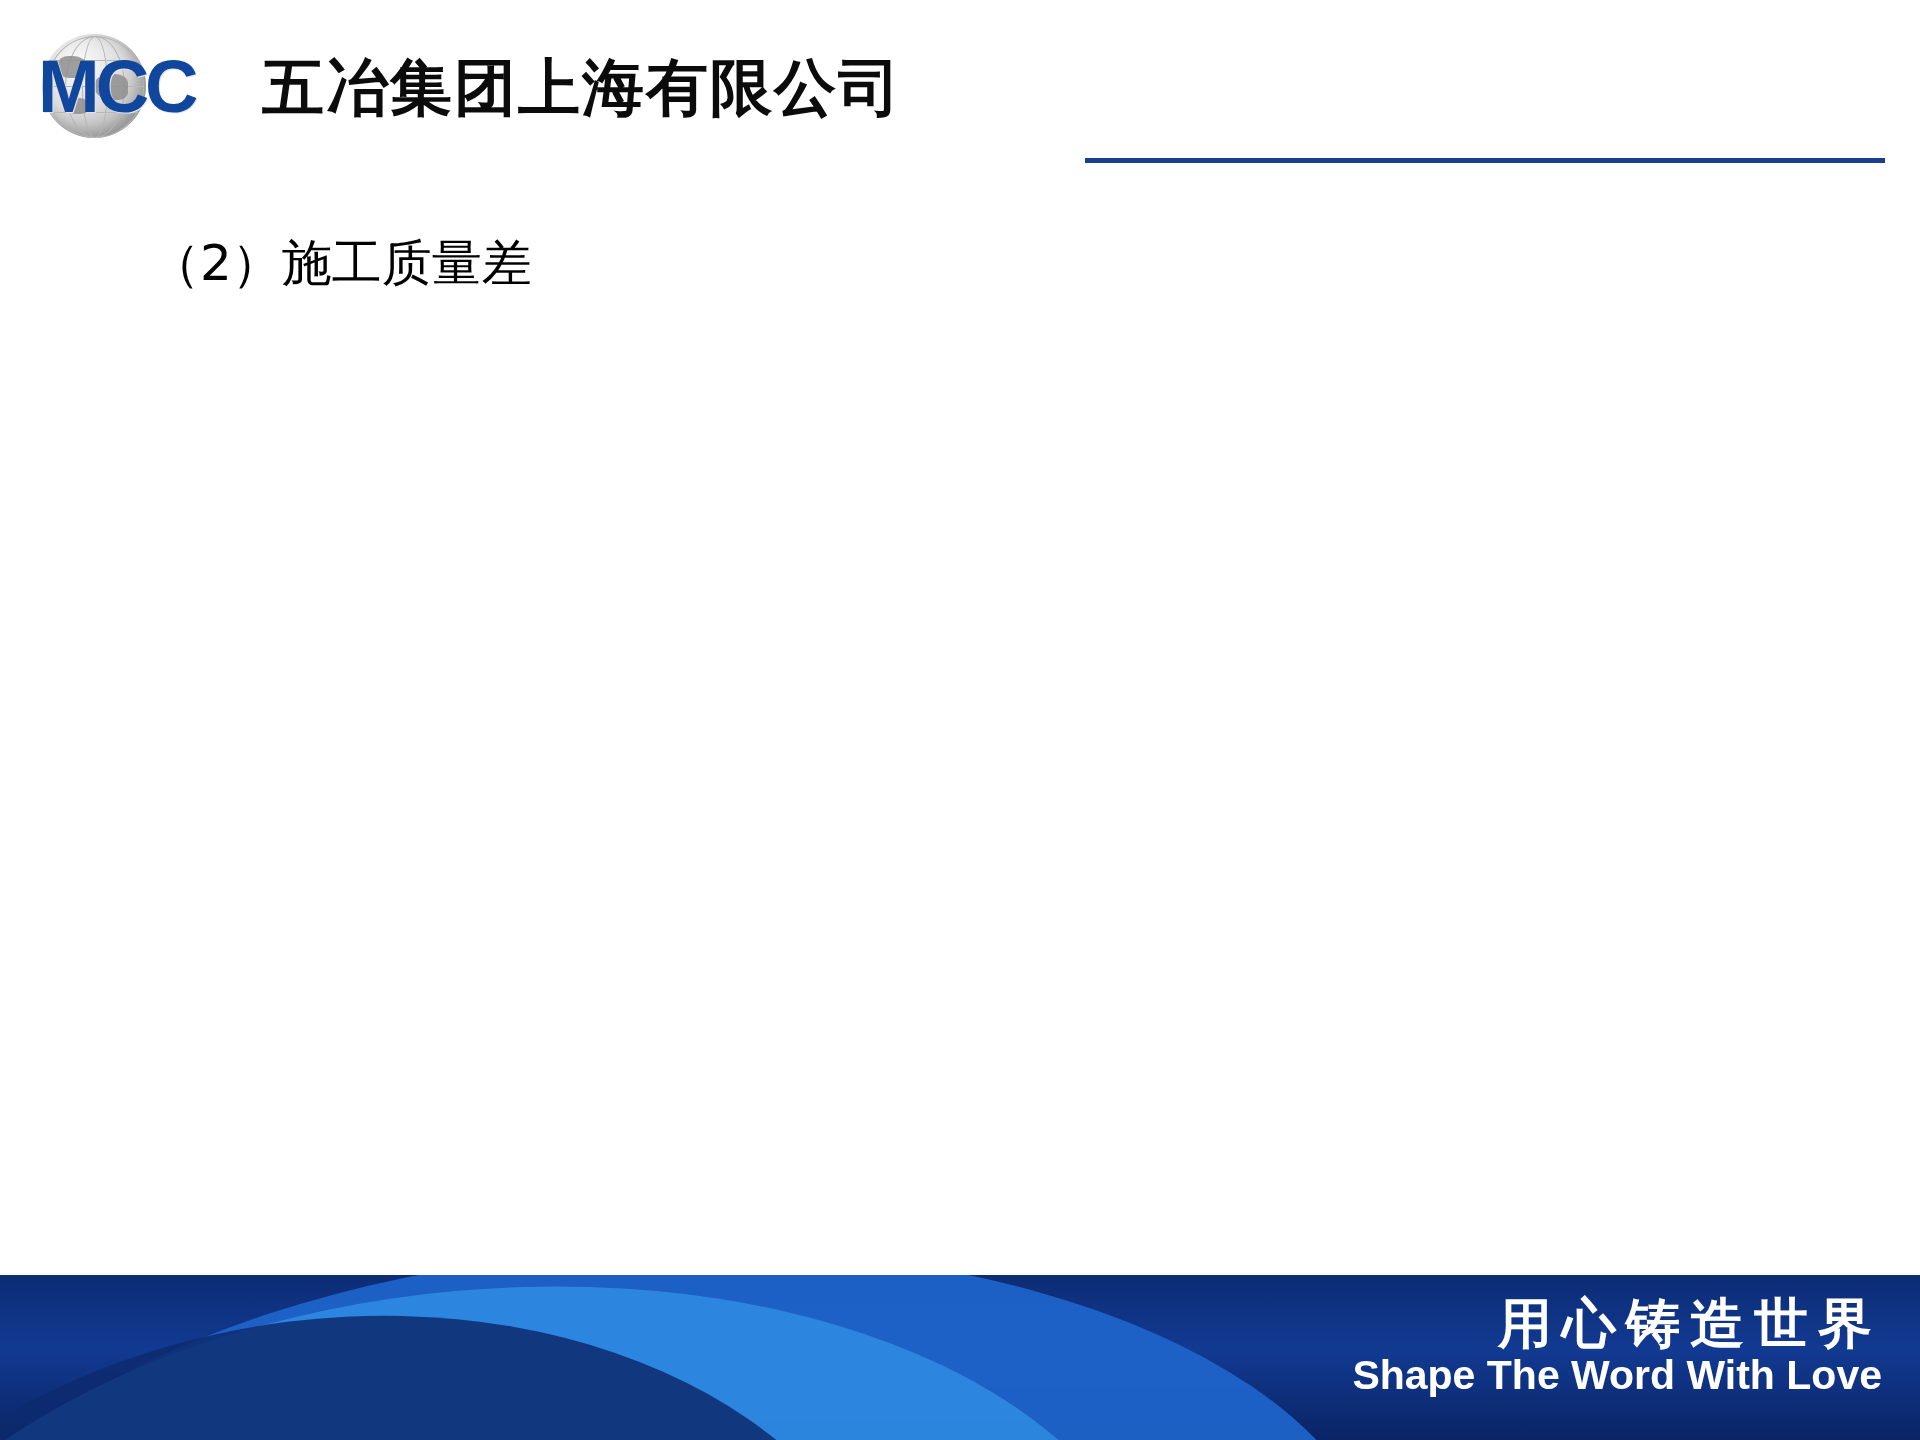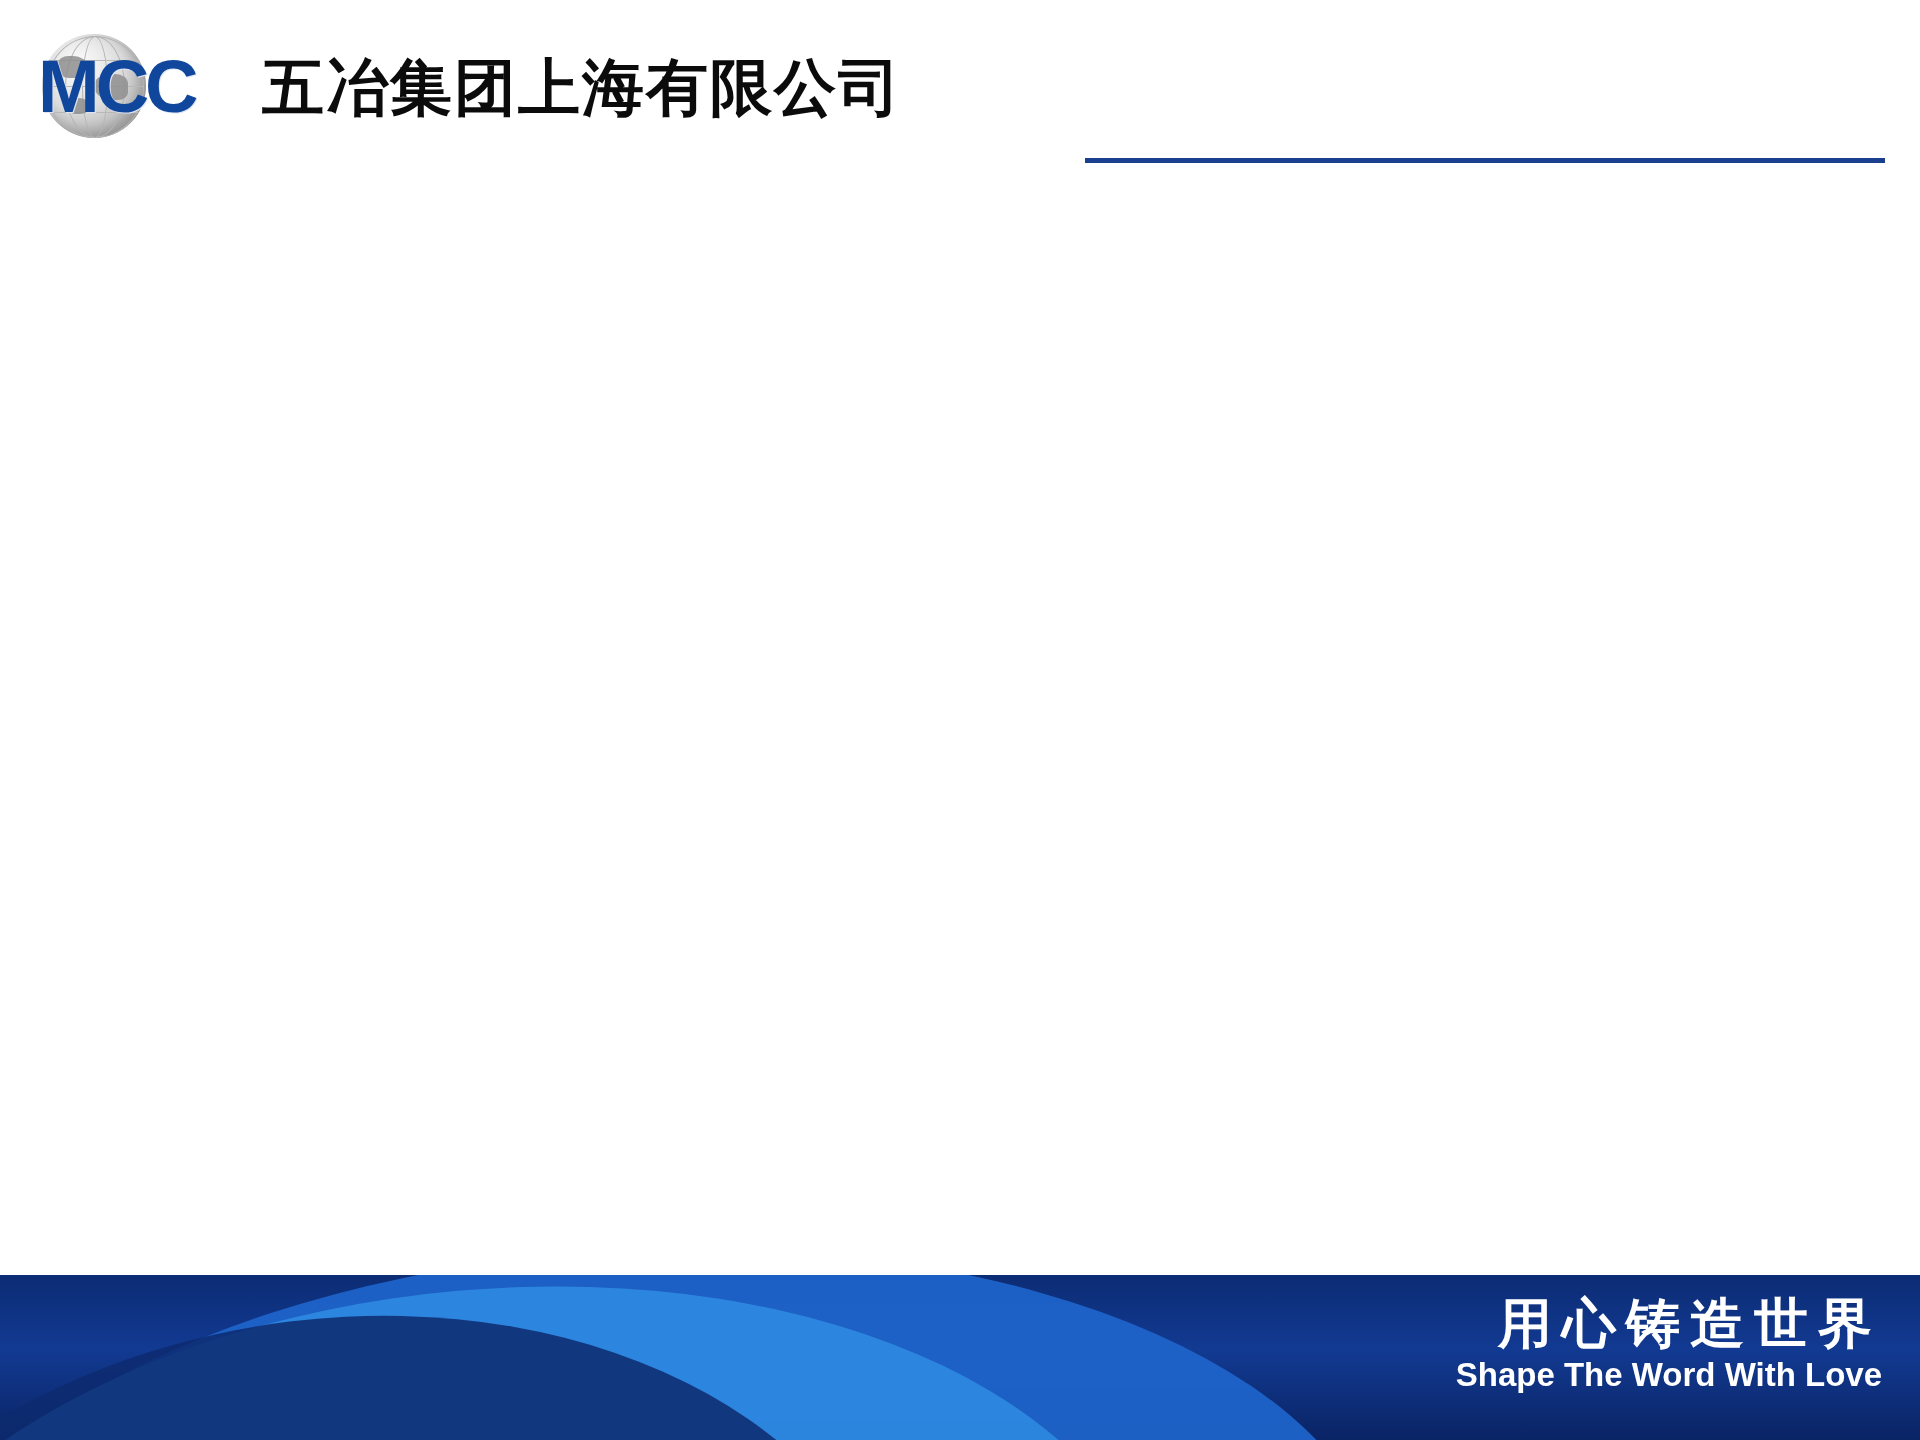--- a/index.html
+++ b/index.html
@@ -185,21 +185,21 @@
   .footer-slogan .cn {
     font-family: "DejaVu Sans", "Liberation Sans", sans-serif;
     font-size: 54px;
     font-weight: bold;
     letter-spacing: 10px;
     line-height: 62px;
     white-space: nowrap;
   }
   .footer-slogan .en {
     font-family: "Liberation Sans", sans-serif;
-    font-size: 33px;
+    font-size: 41px;
     font-weight: bold;
     letter-spacing: 0px;
     line-height: 40px;
     white-space: nowrap;
   }
 </style>
 </head>
 <body>
 
 <div class="slide-header">
@@ -218,20 +218,21 @@
     </div>
     <div class="logo-text">MCC</div>
   </div>
 
   <div class="company-name">五冶集团上海有限公司</div>
 
   <div class="header-rule"></div>
 </div>
 
 <div class="slide-body">
+  <p class="body-title">（2）施工质量差</p>
 </div>
 
 <div class="slide-footer">
   <div class="footer-swoosh-a"></div>
   <div class="footer-swoosh-b"></div>
   <div class="footer-swoosh-c"></div>
   <div class="footer-slogan">
     <div class="cn">用心铸造世界</div>
     <div class="en">Shape The Word With Love</div>
   </div>

